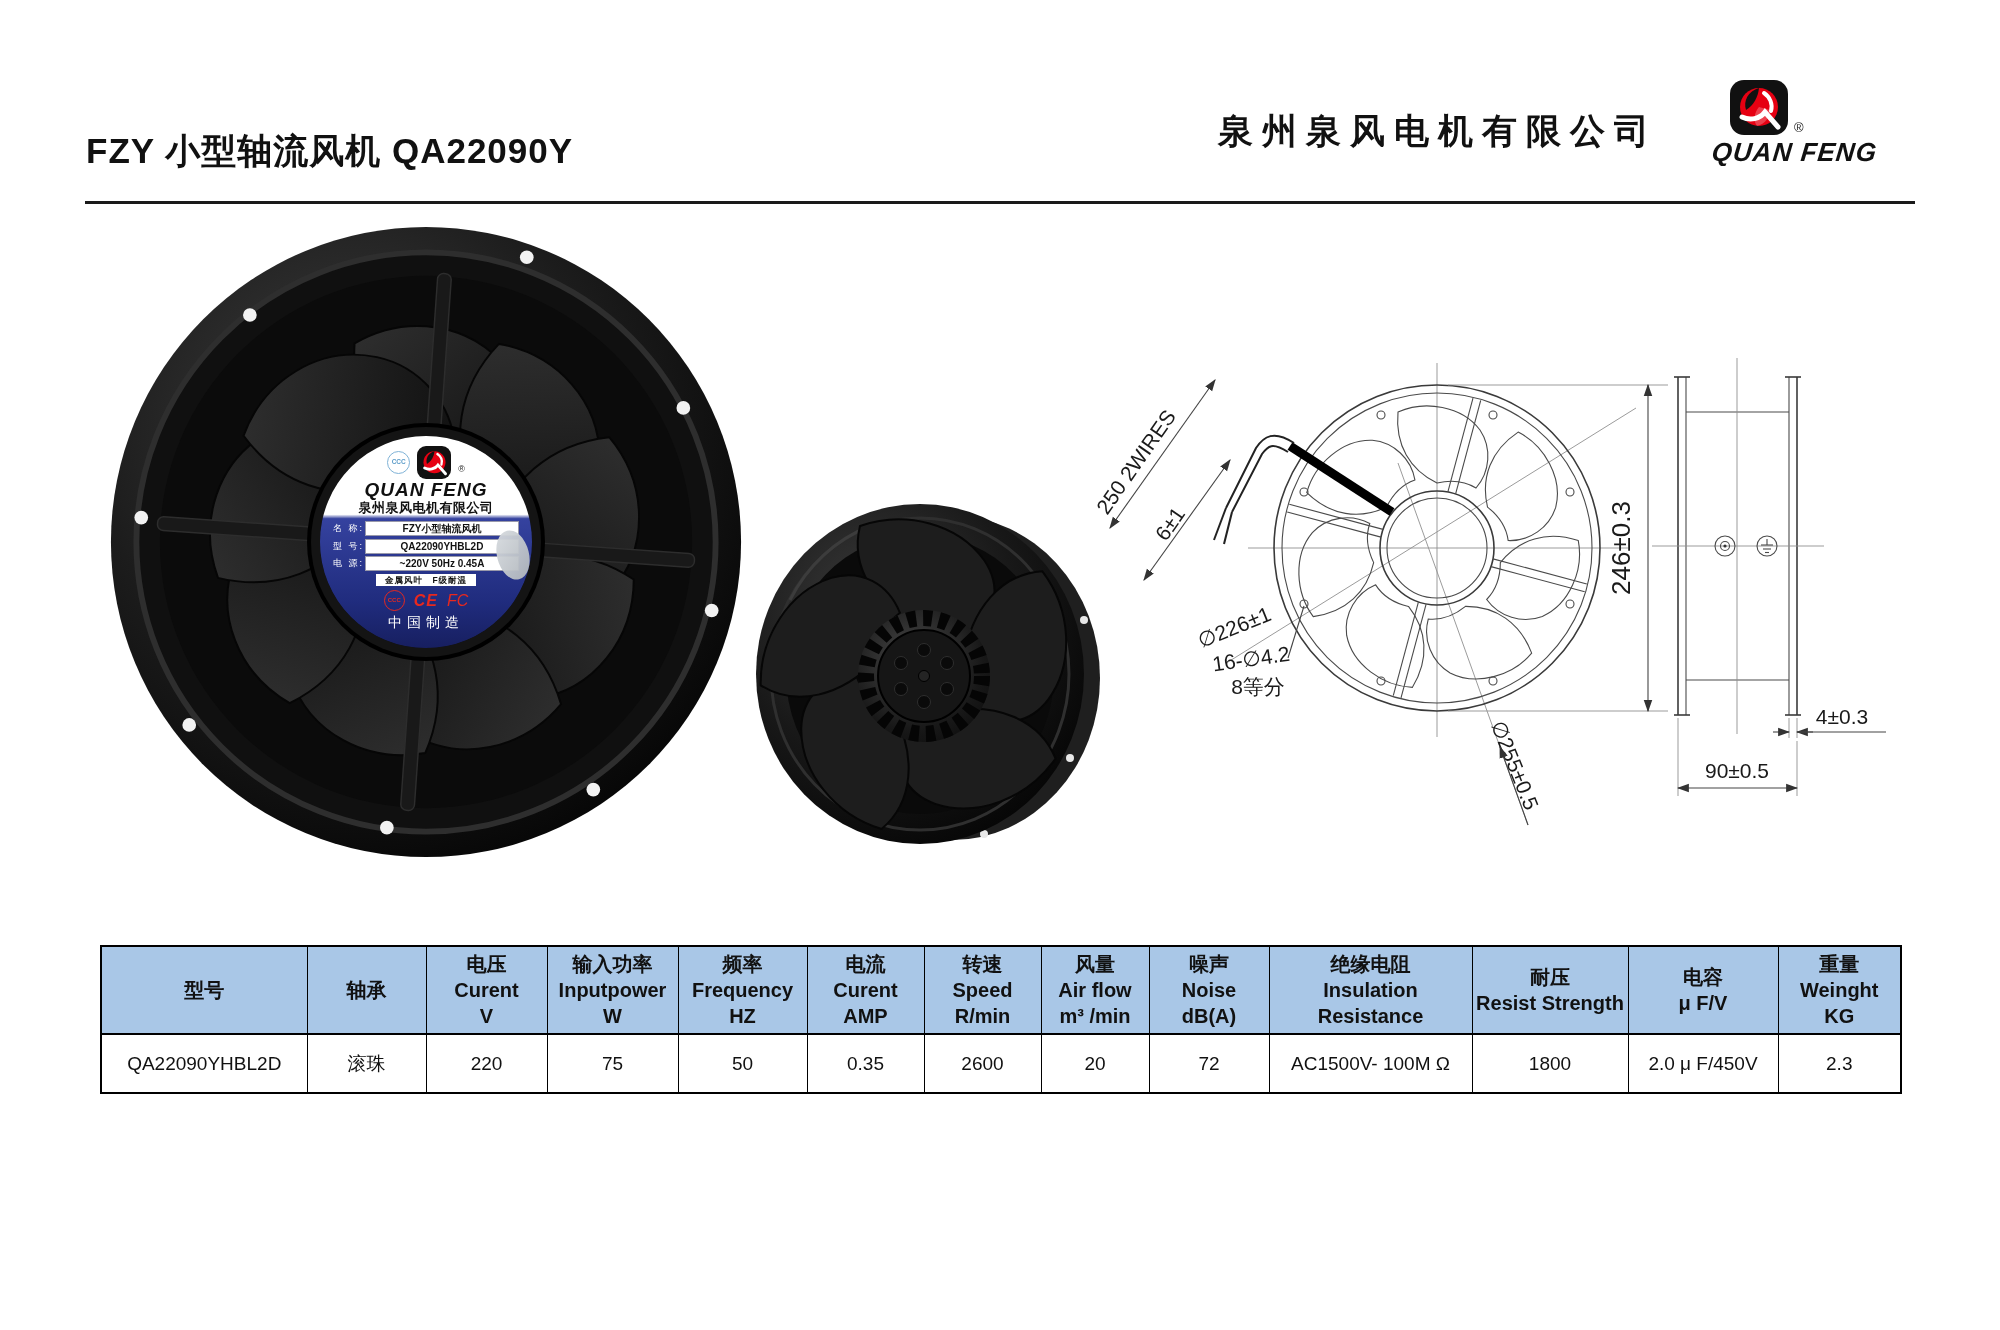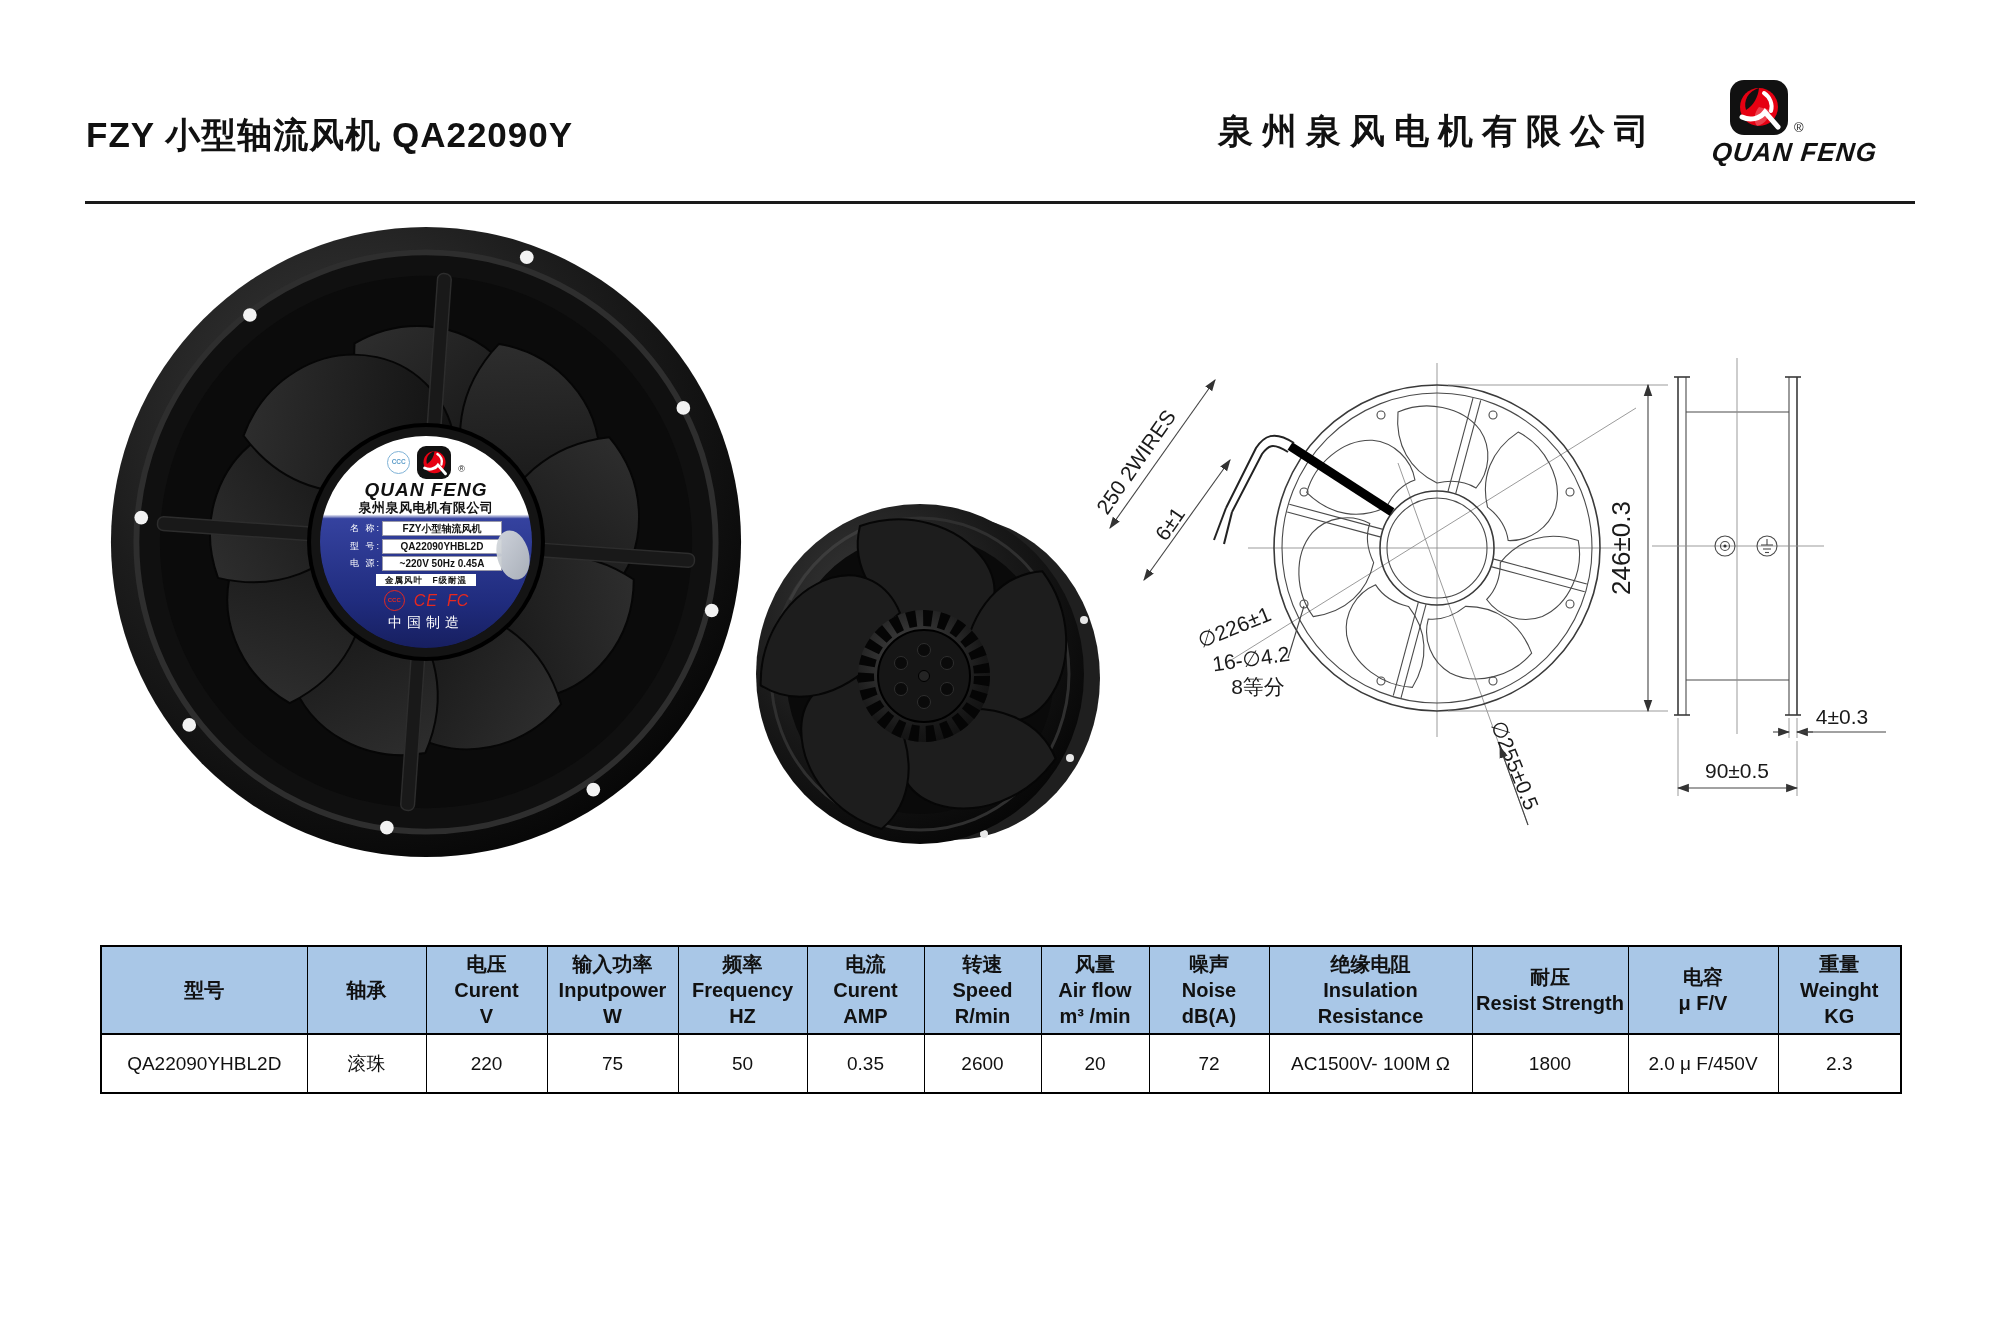--- a/index.html
+++ b/index.html
@@ -1,21 +1,21 @@
 <!DOCTYPE html>
 <html><head>
 <meta charset="utf-8">
 <style>
   html,body{margin:0;padding:0;}
   body{
     width:2000px;height:1330px;position:relative;background:#ffffff;
     font-family:"Liberation Sans","DejaVu Sans",sans-serif;color:#111;overflow:hidden;
   }
   
-  .page-title{position:absolute;left:86px;top:112px;font-size:35px;font-weight:600;letter-spacing:1px;white-space:nowrap;}
+  .page-title{position:absolute;left:86px;top:128px;font-size:35px;font-weight:600;letter-spacing:1px;white-space:nowrap;}
   .company-name{position:absolute;left:1218px;top:108px;font-size:35px;font-weight:600;letter-spacing:9px;white-space:nowrap;}
   .brand-block{position:absolute;left:1712px;top:80px;width:210px;text-align:left;}
   .brand-square{position:relative;width:58px;height:55px;margin-left:18px;background:#111;border-radius:14px;}
   .brand-square svg{position:absolute;left:4px;top:3px;}
   .brand-reg{position:absolute;left:82px;top:40px;font-size:13px;color:#222;}
   .brand-word{margin-top:2px;font-size:26px;font-weight:bold;font-style:italic;letter-spacing:1px;white-space:nowrap;transform:skewX(-6deg);}
   .header-rule{position:absolute;left:85px;top:201px;width:1830px;height:0;border-top:3px solid #1a1a1a;}
 
   
   .fan-photo-1{position:absolute;left:108px;top:224px;width:636px;height:636px;}
@@ -31,25 +31,25 @@
   .lab-top-row{display:flex;justify-content:center;align-items:center;gap:7px;height:36px;}
   .lab-ccc{width:21px;height:21px;border:1.5px solid #7fb2d6;border-radius:50%;color:#5b9cc9;font-size:6.5px;line-height:20px;font-weight:bold;}
   .lab-logo{position:relative;width:34px;height:33px;background:#111;border-radius:9px;}
   .lab-logo svg{position:absolute;left:2.5px;top:2px;}
   .lab-reg{font-size:9px;margin-top:14px;color:#222;}
   .lab-brand{font-size:19px;font-weight:bold;font-style:italic;letter-spacing:1px;color:#101010;line-height:20px;}
   .lab-company{font-size:13px;font-weight:bold;color:#101010;letter-spacing:0.5px;line-height:16px;}
   .lab-fields{margin-top:5px;}
   .lab-field{display:flex;justify-content:center;align-items:center;gap:1px;margin:2.5px 0;}
   .lab-field-label{color:#fff;font-size:9px;letter-spacing:2px;white-space:nowrap;}
-  .lab-field-value{background:#fff;border:1px solid #99a;font-size:10px;font-weight:bold;color:#111;line-height:13px;min-width:112px;padding:0 3px;white-space:nowrap;}
+  .lab-field-value{background:#fff;border:1px solid #99a;font-size:10px;font-weight:bold;color:#111;line-height:13px;min-width:112px;padding:0 20px;white-space:nowrap;}
   .lab-note{margin:3px auto 0;background:#fff;font-size:8.5px;font-weight:bold;width:100px;line-height:12px;letter-spacing:1px;}
   .lab-certs{display:flex;justify-content:center;align-items:center;gap:9px;margin-top:4px;}
   .lab-cert-ccc{width:19px;height:19px;border:1.6px solid #e8281e;border-radius:50%;color:#e8281e;font-size:6px;line-height:18px;font-weight:bold;}
-  .lab-cert-ce{color:#e8281e;font-size:16px;font-weight:normal;font-style:italic;letter-spacing:1px;}
+  .lab-cert-ce{color:#e8281e;font-size:16px;font-weight:bold;font-style:italic;letter-spacing:1px;}
   .lab-cert-fcc{color:#e8281e;font-size:16px;font-weight:normal;font-style:italic;}
   .lab-made{color:#fff;font-size:14px;letter-spacing:5px;margin-top:3px;}
   .qc-sticker{position:absolute;left:497px;top:530px;width:32px;height:50px;border-radius:50%;
     background:linear-gradient(135deg,#d8dce0,#aeb4ba);transform:rotate(-14deg);opacity:.95;}
 
   
   .tech-drawing{position:absolute;left:1080px;top:260px;width:900px;height:660px;}
   .tech-drawing .ln{stroke:#3a3a3a;stroke-width:1.6;fill:none;}
   .tech-drawing .thin{stroke:#4a4a4a;stroke-width:1.1;fill:none;}
   .tech-drawing .cl{stroke:#909090;stroke-width:0.9;fill:none;}

